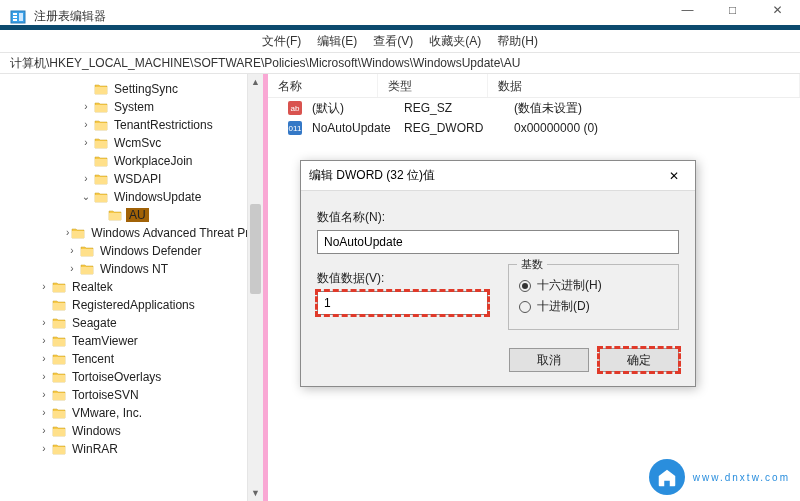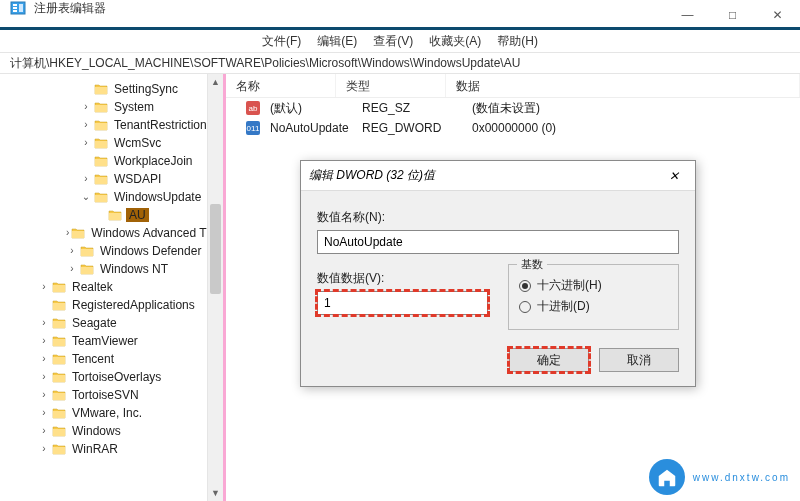--- a/index.html
+++ b/index.html
@@ -1,33 +1,33 @@
 <!DOCTYPE html>
 <html><head>
 <meta charset="utf-8">
 <style>
 * { margin: 0; padding: 0; box-sizing: border-box; font-family: "Microsoft YaHei", "Segoe UI", sans-serif; }
 body { background: #fff; width: 800px; height: 501px; overflow: hidden; position: relative; }
 
 
-.titlebar { height: 30px; display: flex; align-items: flex-start; border-bottom: 3px solid #0c4a6e; }
+.titlebar { height: 30px; display: flex; align-items: flex-end; border-bottom: 5px solid #0c4a6e; }
 .titlebar .app-icon { width: 16px; height: 16px; margin: 0 8px 0 10px; display: inline-flex; }
 .titlebar .title { font-size: 12px; color: #333; flex: 1; }
 .titlebar .winbtn { width: 45px; height: 30px; display: flex; align-items: center; justify-content: center; color: #555; font-size: 12px; }
 
 
 .menubar { height: 22px; display: flex; align-items: center; padding: 0 6px; font-size: 12px; color: #333; justify-content: center; }
 .menubar .menu { padding: 2px 8px; }
 
 
 .pathbar { height: 22px; border-top: 1px solid #e5e5e5; border-bottom: 1px solid #e5e5e5; padding: 0 10px; font-size: 12px; color: #333; display: flex; align-items: center; }
 
 
 .main { display: flex; height: calc(501px - 30px - 22px - 22px); }
-.tree { width: 226px; border-right: 3px solid #f9a8d4; overflow: hidden; padding-top: 6px; position: relative; }
+.tree { width: 268px; border-right: 5px solid #f9a8d4; overflow: hidden; padding-top: 6px; position: relative; }
 .tree-inner { position: relative; }
 .tree-row { display: flex; align-items: center; height: 18px; font-size: 12px; color: #222; white-space: nowrap; }
 .tree-row .expander { width: 12px; text-align: center; color: #555; font-size: 10px; line-height: 1; }
 .folder-icon { width: 14px; height: 12px; margin: 0 4px 0 2px; display: inline-block; }
 .folder-icon svg { display: block; }
 .tree-row.selected .label-text { background: #a16207; padding: 0 3px; }
 .label-text { padding: 0 2px; }
 
 
 .list { flex: 1; position: relative; }
@@ -37,21 +37,21 @@
 .col-type { width: 110px; }
 .col-data { flex: 1; }
 .list-row { display: flex; align-items: center; height: 20px; font-size: 12px; color: #222; margin-left: 12px; }
 .list-row .cell { padding: 0 10px; }
 .value-icon { width: 14px; height: 14px; margin-left: 8px; display: inline-flex; align-items: center; justify-content: center; border-radius: 2px; font-size: 8px; color: #fff; }
 .value-icon.string { background: #d9534f; }
 .value-icon.dword { background: #3478c6; }
 
 
 .dialog { position: absolute; left: 300px; top: 160px; width: 396px; background: #f0f0f0; border: 1px solid #8a8a8a; box-shadow: 2px 2px 10px rgba(0,0,0,0.25); }
-.dialog-title { height: 30px; display: flex; align-items: center; padding: 0 8px; background: #fff; border-bottom: 1px solid #ddd; font-size: 12px; font-style: italic; }
+.dialog-title { height: 30px; display: flex; align-items: center; padding: 0 8px; background: #fff; border-bottom: 1px solid #ddd; font-size: 12px; }
 .dialog-title .t { flex: 1; }
 .dialog-title .close { width: 26px; text-align: center; }
 .dialog-body { padding: 12px 16px 14px 16px; font-size: 12px; color: #222; }
 .dlg-label { margin: 6px 0 4px 0; display: block; }
 .dlg-input { width: 100%; height: 24px; background: #fff; border: 1px solid #888; padding: 0 6px; font-size: 12px; }
 .dlg-row { display: flex; gap: 20px; margin-top: 10px; }
 .dlg-col { flex: 1; }
 .fieldset { border: 1px solid #bbb; padding: 8px 10px 10px 10px; position: relative; }
 .fieldset .legend { position: absolute; top: -8px; left: 8px; background: #f0f0f0; padding: 0 4px; font-size: 11px; }
 .radio { display: flex; align-items: center; margin: 4px 0; gap: 6px; }
@@ -375,22 +375,22 @@
             <span>十六进制(H)</span>
           </div>
           <div class="radio">
             <span class="dot"></span>
             <span>十进制(D)</span>
           </div>
         </div>
       </div>
     </div>
     <div class="dlg-buttons">
+      <div class="btn">取消</div>
       <div class="btn hl-red">确定</div>
-      <div class="btn">取消</div>
     </div>
   </div>
 </div>
 
 <div class="watermark">
   <div class="logo">
     <svg width="22" height="22" viewBox="0 0 24 24">
         <path fill="#fff" d="M3 11l9-7 9 7v10a1 1 0 0 1-1 1h-5v-6h-6v6H4a1 1 0 0 1-1-1z"></path>
       </svg>
   </div>

